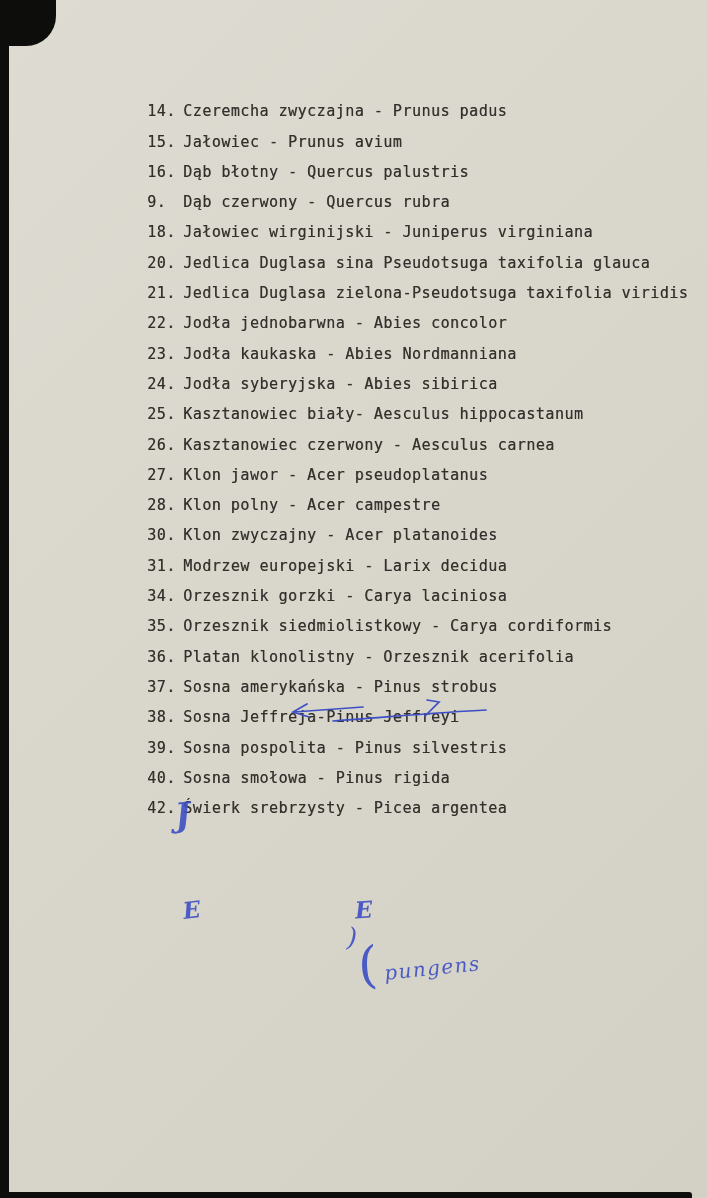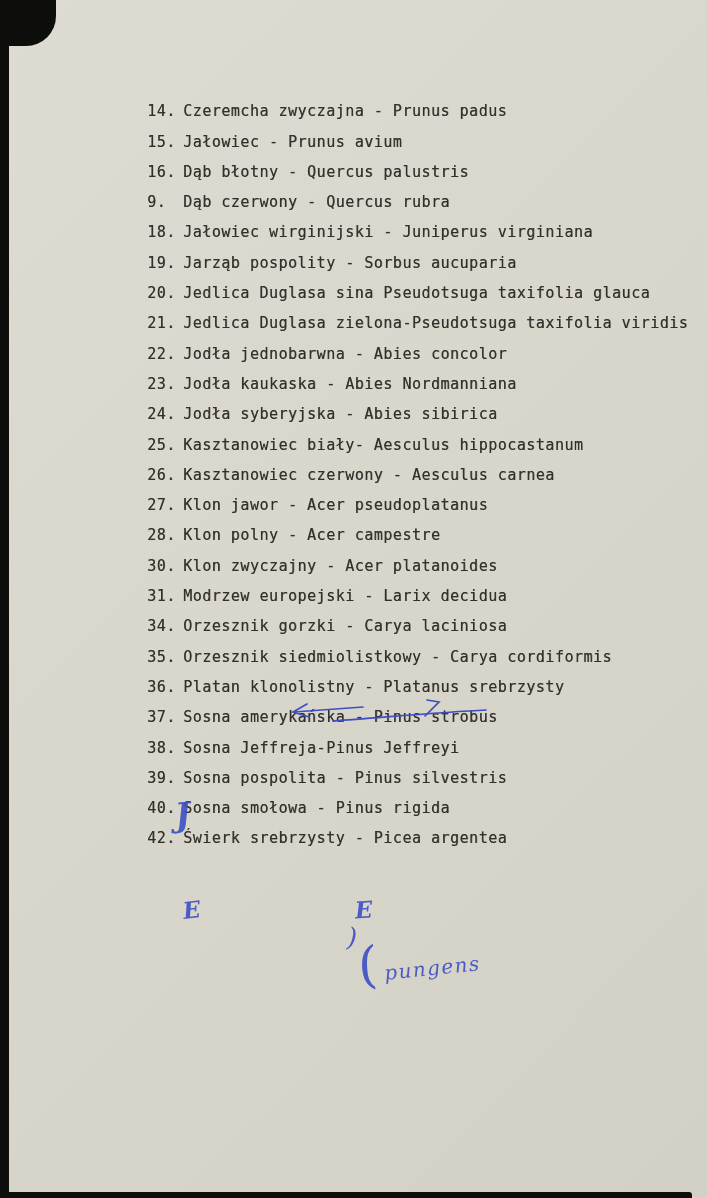--- a/index.html
+++ b/index.html
@@ -97,23 +97,20 @@
     </li>
 
     <li class="row">
       <span class="num">9.</span><span class="txt">Dąb czerwony - Quercus rubra</span>
     </li>
 
     <li class="row">
       <span class="num">18.</span><span class="txt">Jałowiec wirginijski - Juniperus virginiana</span>
     </li>
 
-    <li class="row">
-      <span class="num">19.</span><span class="txt">Jarząb pospolity - Sorbus aucuparia</span>
-    </li>
 
     <li class="row">
       <span class="num">20.</span><span class="txt">Jedlica Duglasa sina Pseudotsuga taxifolia glauca</span>
     </li>
 
     <li class="row">
       <span class="num">21.</span><span class="txt">Jedlica Duglasa zielona-Pseudotsuga taxifolia viridis</span>
     </li>
 
     <li class="row">
@@ -157,21 +154,21 @@
 
     <li class="row">
       <span class="num">34.</span><span class="txt">Orzesznik gorzki - Carya laciniosa</span>
     </li>
 
     <li class="row">
       <span class="num">35.</span><span class="txt">Orzesznik siedmiolistkowy - Carya cordiformis</span>
     </li>
 
     <li class="row">
-      <span class="num">36.</span><span class="txt">Platan klonolistny - Platanus srebrzysty</span>
+      <span class="num">36.</span><span class="txt">Platan klonolistny - Orzesznik acerifolia</span>
     </li>
 
     <li class="row">
       <span class="num">37.</span><span class="txt">Sosna amerykańska - Pinus strobus</span>
     </li>
 
     <li class="row">
       <span class="num">38.</span><span class="txt">Sosna Jeffreja-Pinus Jeffreyi</span>
     </li>
 

